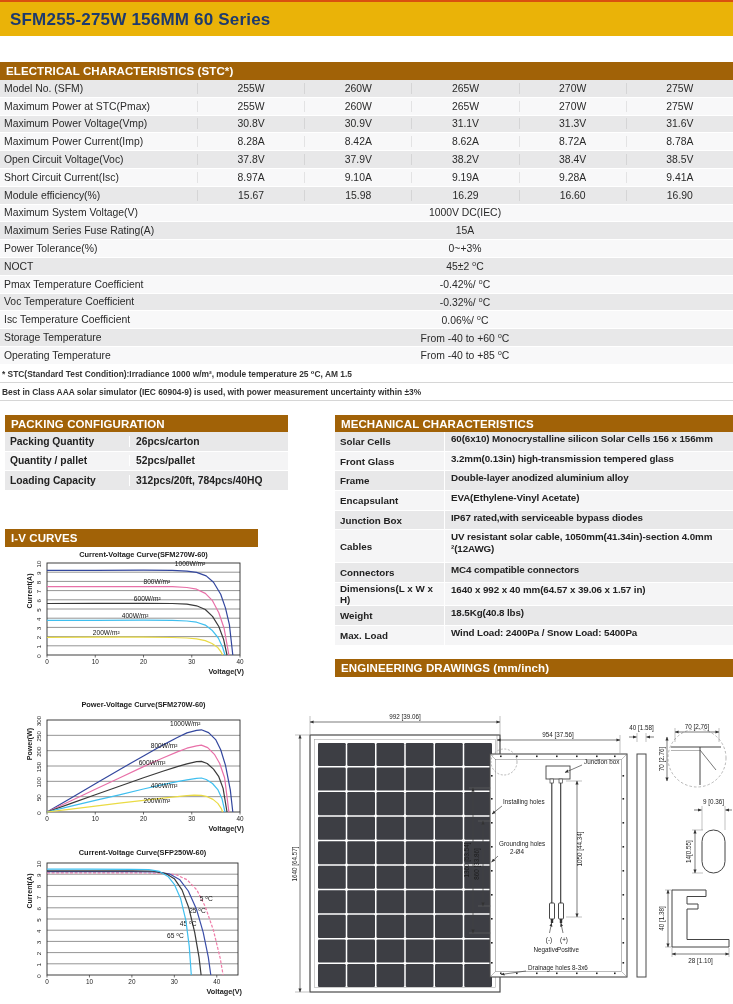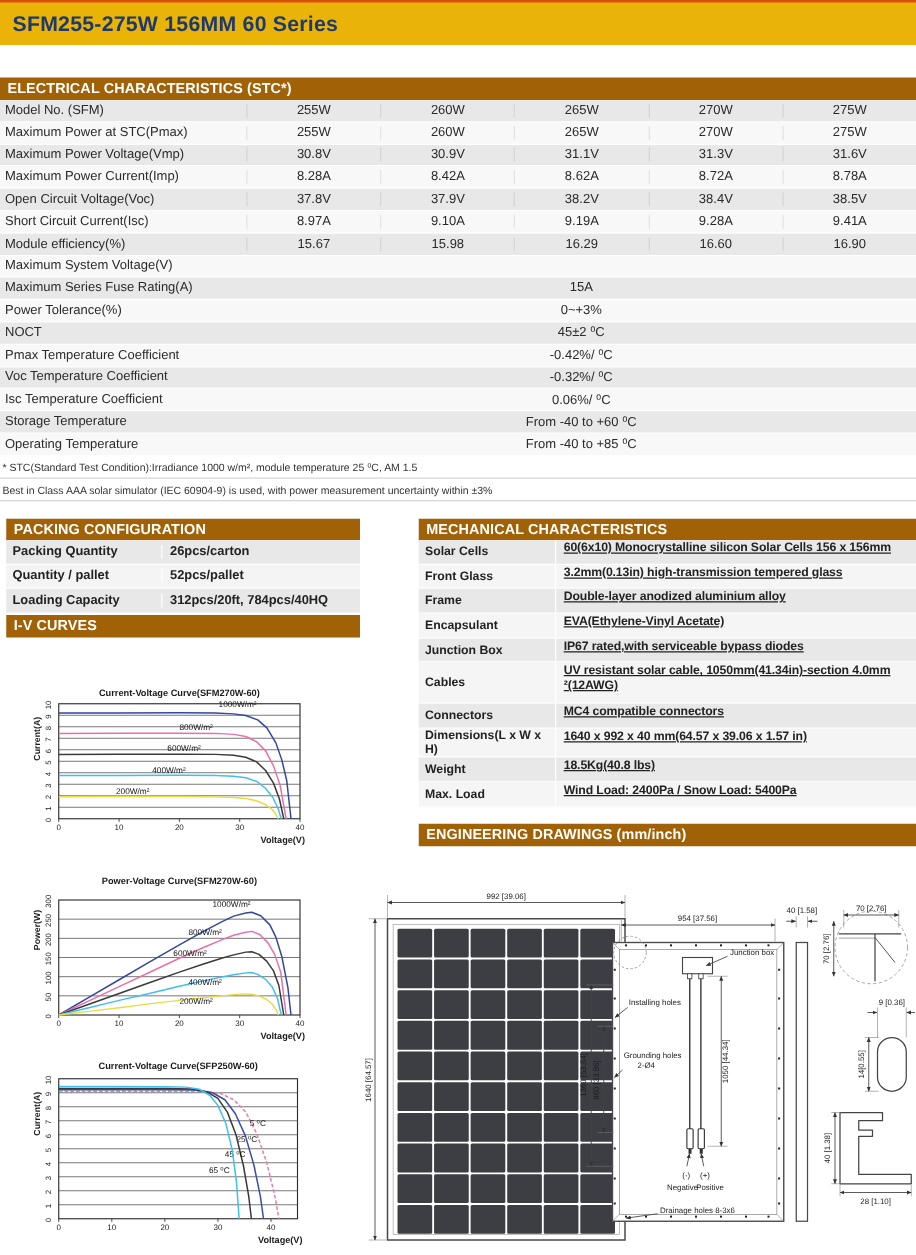--- a/index.html
+++ b/index.html
@@ -12,49 +12,49 @@
     color:#1D3A6E;font-size:17px;font-weight:bold;line-height:36px;padding-left:10px;
     box-sizing:border-box;letter-spacing:.2px;border-top:2px solid #D9500F;
   }
   .blue-bar{
     position:absolute;height:18px;line-height:18px;background:#a16207;color:#fff;
     font-weight:bold;font-size:11.5px;padding-left:6px;box-sizing:border-box;letter-spacing:.1px;
     white-space:nowrap;overflow:hidden;
   }
   #bar-elec{left:0;top:62px;width:733px;}
   #bar-pack{left:5px;top:415px;width:283px;}
-  #bar-iv{left:5px;top:492px;width:283px;}
+  #bar-iv{left:5px;top:529px;width:253px;}
   #bar-mech{left:335px;top:415px;width:398px;}
   #bar-eng{left:335px;top:659px;width:398px;}
 
   .etable{position:absolute;left:0;top:80px;width:733px;font-size:10.4px;}
   .erow{display:flex;align-items:center;height:17.8px;box-sizing:border-box;border-bottom:1px solid #fff;}
   .erow:nth-child(odd){background:#E8E8E9;}
   .erow:nth-child(even){background:#F8F8F9;}
   .lc{width:197px;padding-left:4px;box-sizing:border-box;white-space:nowrap;}
   .vc{width:107.2px;text-align:center;border-left:1px solid rgba(120,120,120,.16);box-sizing:border-box;}
   .sc{width:536px;text-align:center;box-sizing:border-box;}
 
-  .footnotes{position:absolute;left:0;top:365px;width:733px;font-size:8.4px;color:#333;}
+  .footnotes{position:absolute;left:0;top:365px;width:733px;font-size:8.4px;color:#333;font-weight:bold;}
   .fnote{padding:4px 0 3px 2px;border-bottom:1px solid #d6d6d6;}
 
   .ptable{position:absolute;left:5px;top:432px;width:283px;font-size:10.3px;font-weight:bold;color:#222;}
   .prow{display:flex;align-items:center;height:19.5px;box-sizing:border-box;border-bottom:1px solid #fff;}
   .prow:nth-child(odd){background:#E8E8E9;}
   .prow:nth-child(even){background:#F4F4F5;}
   .plab{width:125px;padding-left:5px;box-sizing:border-box;border-right:1px solid #fff;}
   .pval{flex:1;padding-left:6px;}
 
   .mtable{position:absolute;left:335px;top:432px;width:398px;font-size:9.8px;font-weight:bold;color:#222;}
   .mrow{display:flex;min-height:19.7px;box-sizing:border-box;border-bottom:1px solid #fff;}
   .mrow.tall{min-height:33px;}
   .mrow:nth-child(odd){background:#E8E8E9;}
   .mrow:nth-child(even){background:#F5F5F6;}
   .mlab{width:110px;padding-left:5px;box-sizing:border-box;border-right:1px solid #fff;align-self:stretch;display:flex;align-items:center;}
-  .mval{flex:1;padding:1px 20px 1px 6px;letter-spacing:-0.1px;line-height:1.22;text-decoration:underline;}
+  .mval{flex:1;padding:1px 20px 1px 6px;letter-spacing:-0.1px;line-height:1.22;}
 
   svg.chart{position:absolute;overflow:visible;}
   #chart0{left:0;top:548px;}
   #chart1{left:0;top:695px;}
   #chart2{left:0;top:848px;}
   #drawing{position:absolute;left:288px;top:690px;}
   svg text{font-family:"Liberation Sans","DejaVu Sans",sans-serif;}
   .dimtxt{font-size:6.3px;fill:#1c1c1c;}
   .dimline{stroke:#444;stroke-width:.7;fill:none;}
   .extline{stroke:#777;stroke-width:.45;fill:none;}
@@ -121,20 +121,21 @@
   <div class="erow">
       <div class="lc">Module efficiency(%)</div>
       <div class="vc">15.67</div>
       <div class="vc">15.98</div>
       <div class="vc">16.29</div>
       <div class="vc">16.60</div>
       <div class="vc">16.90</div>
     </div>
   <div class="erow">
       <div class="lc">Maximum System Voltage(V)</div>
+      <div class="sc">1000V DC(IEC)</div>
     </div>
   <div class="erow">
       <div class="lc">Maximum Series Fuse Rating(A)</div>
       <div class="sc">15A</div>
     </div>
   <div class="erow">
       <div class="lc">Power Tolerance(%)</div>
       <div class="sc">0~+3%</div>
     </div>
   <div class="erow">

